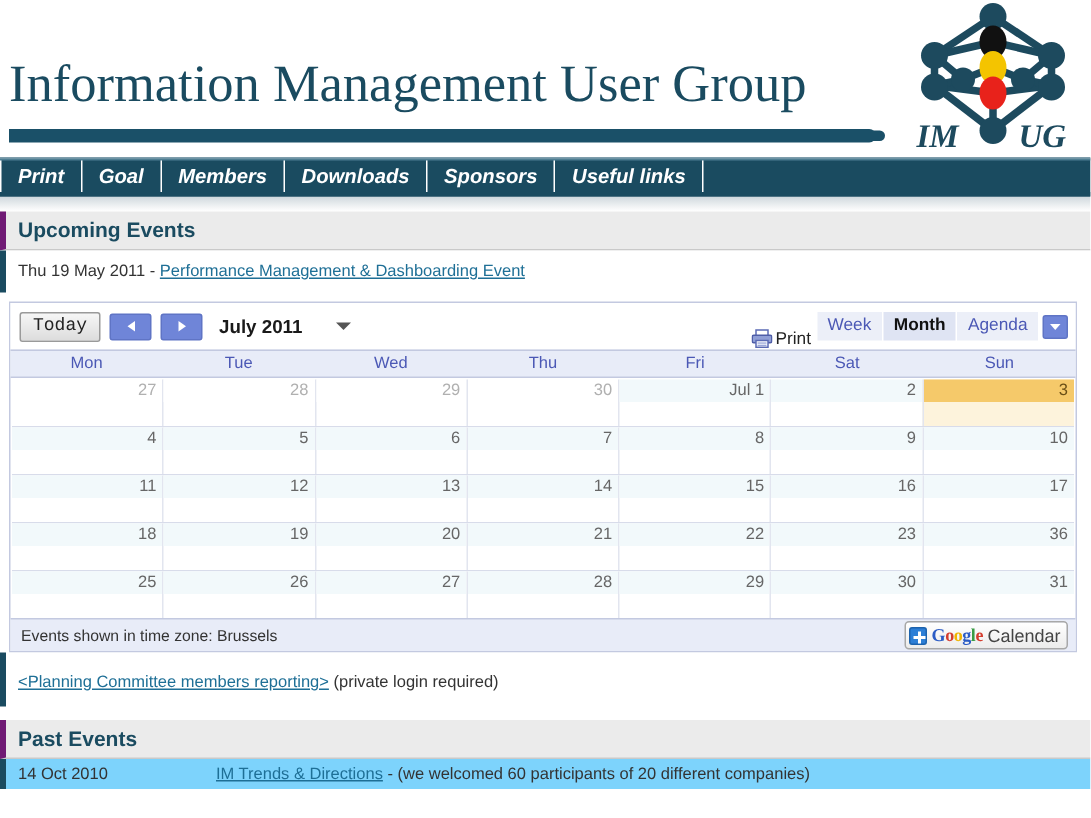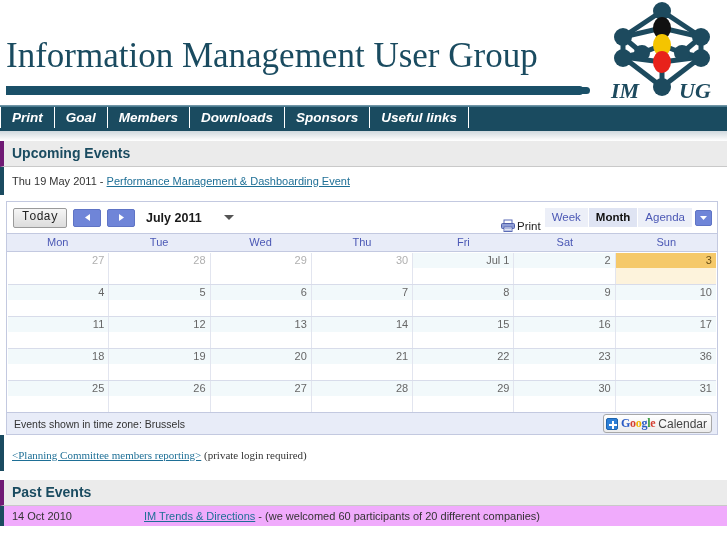--- a/index.html
+++ b/index.html
@@ -104,21 +104,21 @@
   .section-body {
     border-left: 4px solid #1a4b60;
     padding: 8px 8px 6px 8px;
     background: #ffffff;
   }
   .event-line { font-size: 11px; color: #333; padding-bottom: 2px; }
   .event-line a, .link {
     color: #1e6f96;
     text-decoration: underline;
   }
-  .note-line { font-size: 11px; padding: 6px 0 4px 0; font-family: Liberation Serif, serif; }
+  .note-line { font-size: 11px; padding: 6px 0 4px 0; }
   .spacer-9 { height: 9px; }
 
   
   .gcal {
     border: 1px solid #c3c9e0;
     background: #ffffff;
     margin: 6px 8px 0 6px;
     width: 712px;
     font-family: "Liberation Sans", sans-serif;
   }
@@ -283,21 +283,21 @@
   .plus-sq:before, .plus-sq:after {
     content:""; position:absolute; background:#fff;
   }
   .plus-sq:before { left:2px; top:5px; width:8px; height:2px; }
   .plus-sq:after  { left:5px; top:2px; width:2px; height:8px; }
   .g-logo { font-family:"Liberation Serif", serif; font-size:12px; font-weight:bold; letter-spacing:-0.3px;}
   .g-logo .b{color:#2b5cc5}.g-logo .r{color:#d43d2f}.g-logo .y{color:#f0b400}.g-logo .g{color:#3a9c45}
   .g-cal-word { font-size: 12px; color: #444; }
 
   
-  .past-table { border-left: 4px solid #1a4b60; background:#f0abfc; }
+  .past-table { border-left: 4px solid #1a4b60; background:#7dd3fc; }
   .past-row { display:flex; font-size: 11px; padding: 4px 0 4px 8px; }
   .past-date { width: 132px; color:#333; }
   .past-desc { color:#333; }
   .past-desc a { color:#1e6f96; text-decoration: underline; }
 </style>
 </head>
 <body>
 
 <div class="site-header">
   <div class="site-title">Information Management User Group</div>

